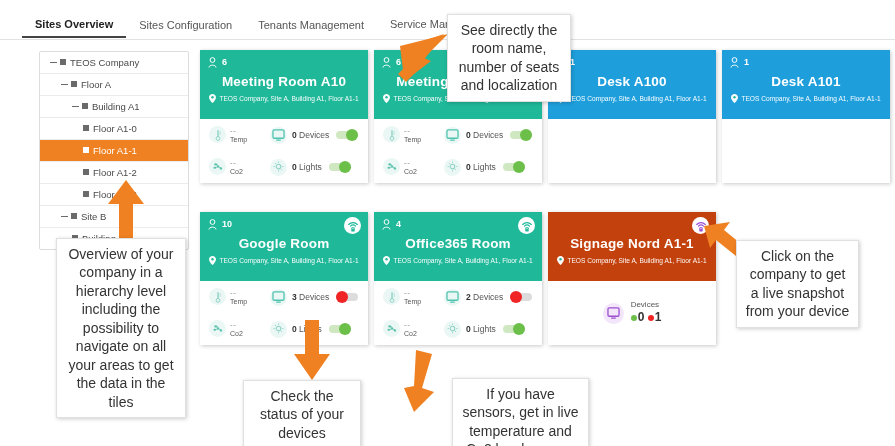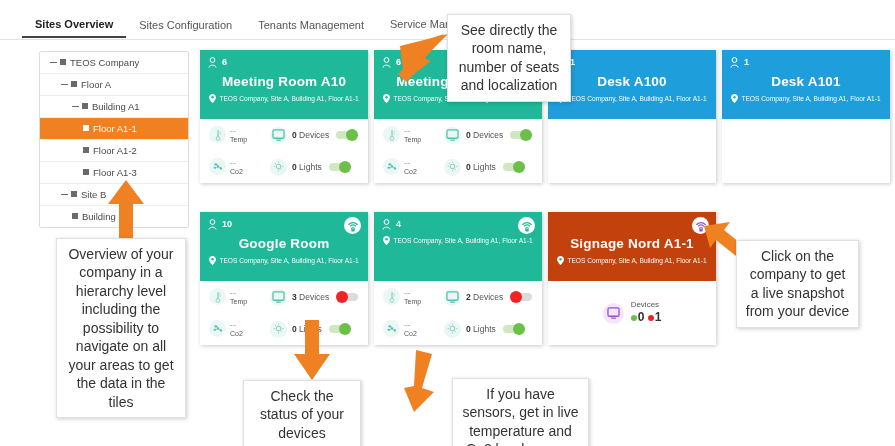--- a/index.html
+++ b/index.html
@@ -143,20 +143,21 @@
   <div class="tab">
     <span>Service Management</span>
     <span class="badge">1</span>
   </div>
 </div>
 
 <div class="tree" id="tree">
     <div class="tnode" style="padding-left: 10px;"><span class="minus"></span><span class="sq"></span><span>TEOS Company</span></div>
     <div class="tnode" style="padding-left: 21px;"><span class="minus"></span><span class="sq"></span><span>Floor A</span></div>
     <div class="tnode" style="padding-left: 32px;"><span class="minus"></span><span class="sq"></span><span>Building A1</span></div>
+    <div class="tnode" style="padding-left: 43px;"><span class="sq"></span><span>Floor A1-0</span></div>
     <div class="tnode sel" style="padding-left: 43px;"><span class="sq"></span><span>Floor A1-1</span></div>
     <div class="tnode" style="padding-left: 43px;"><span class="sq"></span><span>Floor A1-2</span></div>
     <div class="tnode" style="padding-left: 43px;"><span class="sq"></span><span>Floor A1-3</span></div>
     <div class="tnode" style="padding-left: 21px;"><span class="minus"></span><span class="sq"></span><span>Site B</span></div>
     <div class="tnode" style="padding-left: 32px;"><span class="sq"></span><span>Building B1</span></div>
   </div>
 
 <div class="cards" id="cards">
     <div class="card" style="left: 0px; top: 0px;">
       <div class="card-head green">
@@ -444,20 +445,21 @@
           <span>4</span>
         </div>
         <div class="remote">
           <svg width="12" height="12" viewBox="0 0 14 14">
             <path d="M2 5.2 A7 7 0 0 1 12 5.2" fill="none" stroke="#1fb899" stroke-width="1.4" stroke-linecap="round"></path>
             <path d="M4 7.2 A4.3 4.3 0 0 1 10 7.2" fill="none" stroke="#1fb899" stroke-width="1.3" stroke-linecap="round"></path>
             <rect x="5" y="8.4" width="4" height="5" rx="1" fill="#1fb899"></rect>
             <circle cx="7" cy="10" r="0.8" fill="#fff"></circle>
           </svg>
         </div>
+        <div class="card-title">Office365 Room</div>
         <div class="card-loc">
           <svg width="7" height="9" viewBox="0 0 7 9">
             <path d="M3.5 0 C1.6 0 0 1.5 0 3.4 C0 5.6 3.5 9 3.5 9 C3.5 9 7 5.6 7 3.4 C7 1.5 5.4 0 3.5 0 Z" fill="#fff"></path>
             <circle cx="3.5" cy="3.3" r="1.2" fill="#1fb899"></circle>
           </svg>
           <span>TEOS Company, Site A, Building A1, Floor A1-1</span>
         </div>
       </div>
       <div class="card-body">
         <div class="row r1">

